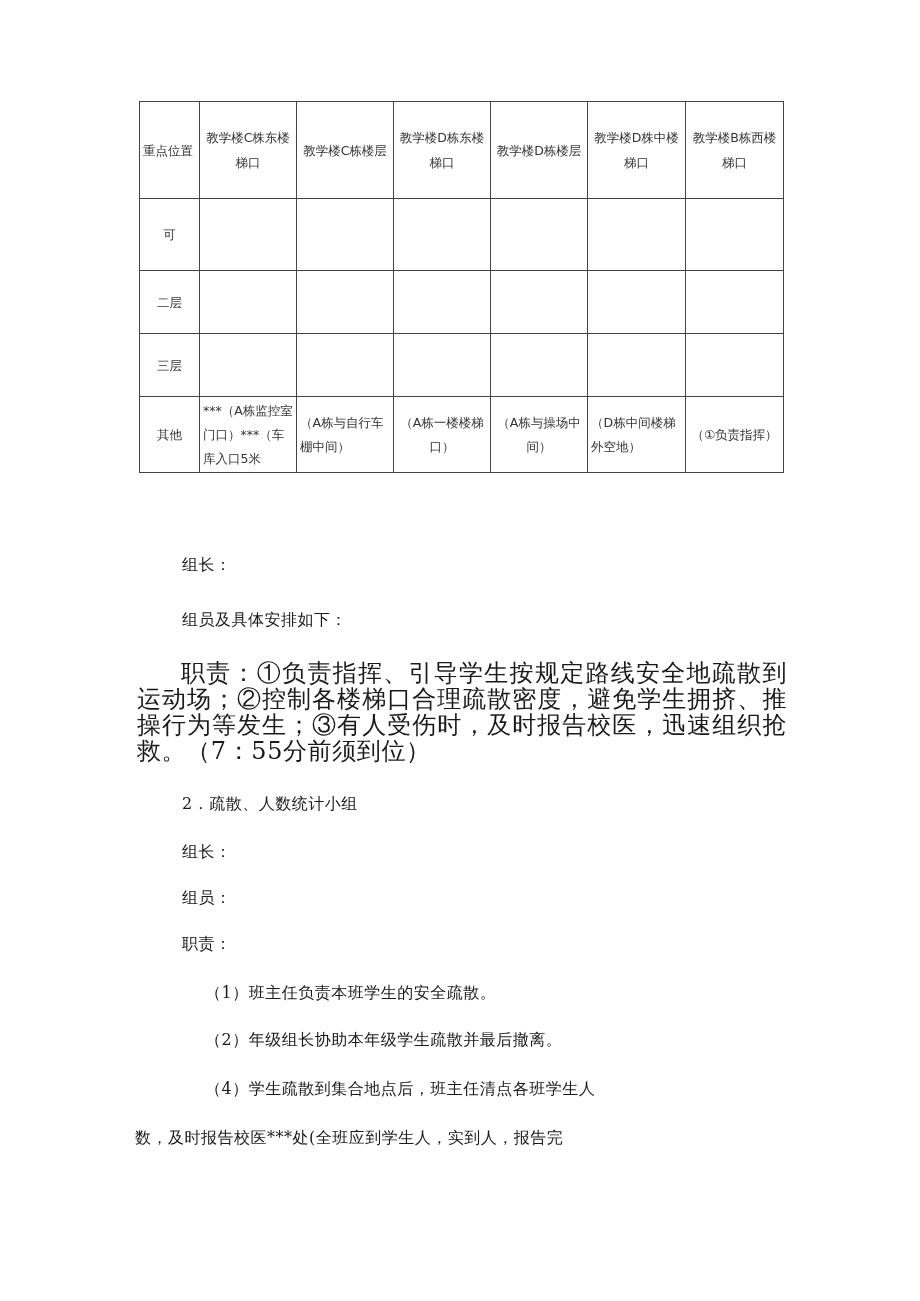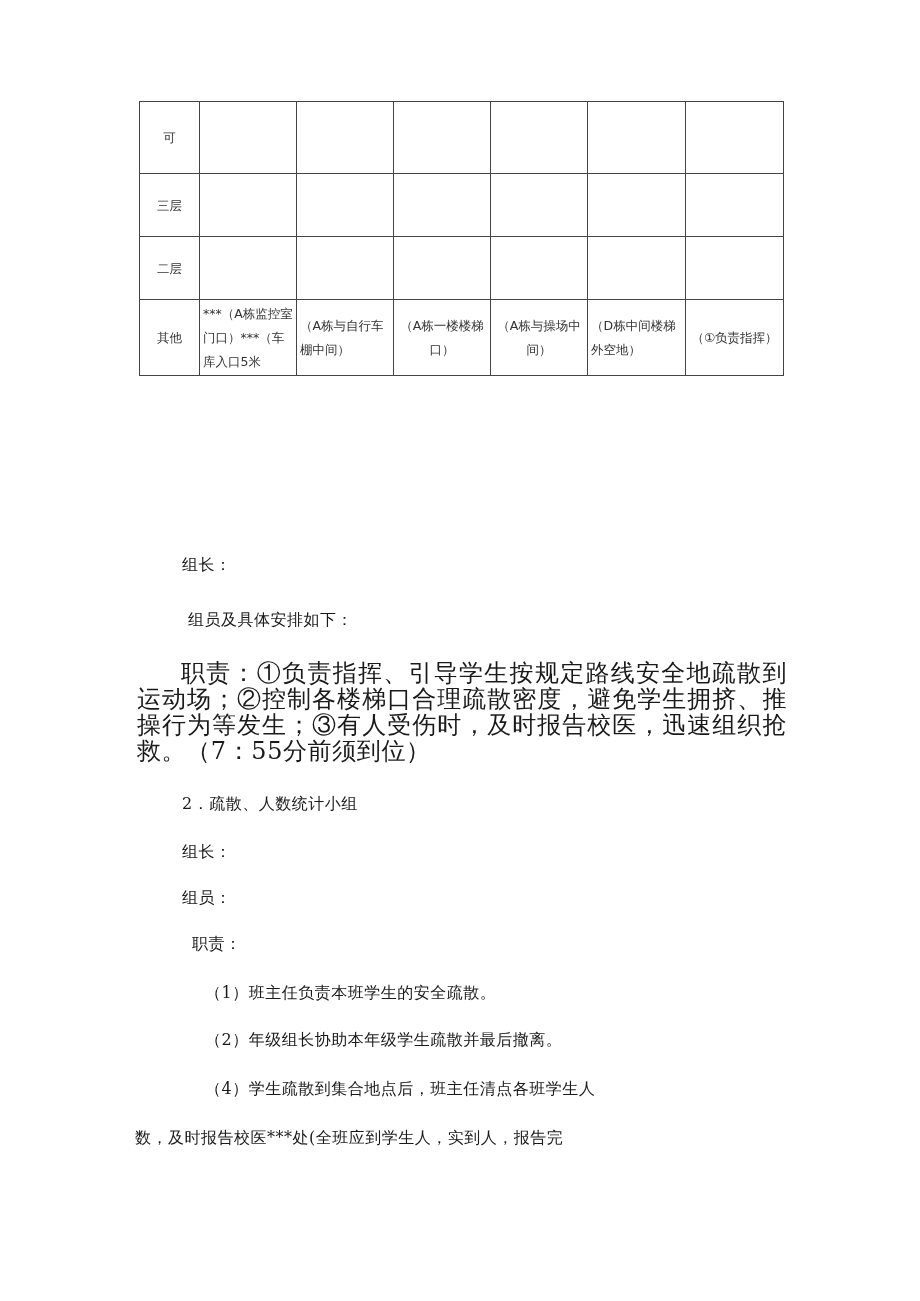--- a/index.html
+++ b/index.html
@@ -22,62 +22,71 @@
   <colgroup>
     <col style="width:60px">
       <col style="width:97px">
       <col style="width:97px">
       <col style="width:97px">
       <col style="width:97px">
       <col style="width:98px">
       <col style="width:98px">
   </colgroup>
   <tbody>
+      <tr style="height:97px">
+    <td class="left">重点位置</td>
+    <td>教学楼C株东楼梯口</td>
+    <td>教学楼C栋楼层</td>
+    <td>教学楼D栋东楼梯口</td>
+    <td>教学楼D栋楼层</td>
+    <td>教学楼D株中楼梯口</td>
+    <td>教学楼B栋西楼梯口</td>
+  </tr>
   <tr style="height:72px">
     <td>可</td>
     <td></td>
     <td></td>
     <td></td>
     <td></td>
     <td></td>
     <td></td>
   </tr>
   <tr style="height:63px">
-    <td>三层</td>
+    <td>二层</td>
     <td></td>
     <td></td>
     <td></td>
     <td></td>
     <td></td>
     <td></td>
   </tr>
   <tr style="height:63px">
-    <td>二层</td>
+    <td>三层</td>
     <td></td>
     <td></td>
     <td></td>
     <td></td>
     <td></td>
     <td></td>
   </tr>
   <tr style="height:76px">
     <td>其他</td>
     <td class="left" style="line-height:24px">***（A栋监控室门口）***（车库入口5米</td>
     <td class="left" style="line-height:24px">（A栋与自行车棚中间）</td>
     <td style="line-height:24px">（A栋一楼楼梯口）</td>
     <td style="line-height:24px">（A栋与操场中间）</td>
     <td class="left" style="line-height:24px">（D栋中间楼梯外空地）</td>
     <td>（①负责指挥）</td>
   </tr>
 </tbody>
   </table>
 
 <div class="p" style="left:182px;top:553px">组长：</div>
-<div class="p" style="left:188px;top:608px">组员及具体安排如下：</div>
+<div class="p" style="left:182px;top:608px">组员及具体安排如下：</div>
 <div class="para" style="top:660px">职责：①负责指挥、引导学生按规定路线安全地疏散到运动场；②控制各楼梯口合理疏散密度，避免学生拥挤、推操行为等发生；③有人受伤时，及时报告校医，迅速组织抢救。（7：55分前须到位）</div>
 <div class="p" style="left:182px;top:792px">2．疏散、人数统计小组</div>
 <div class="p" style="left:182px;top:840px">组长：</div>
 <div class="p" style="left:182px;top:886px">组员：</div>
-<div class="p" style="left:192px;top:932px">职责：</div>
+<div class="p" style="left:182px;top:932px">职责：</div>
 <div class="p" style="left:205px;top:981px">（1）班主任负责本班学生的安全疏散。</div>
 <div class="p" style="left:205px;top:1028px">（2）年级组长协助本年级学生疏散并最后撤离。</div>
 <div class="p" style="left:205px;top:1077px">（4）学生疏散到集合地点后，班主任清点各班学生人</div>
 <div class="p" style="left:135px;top:1126px">数，及时报告校医***处(全班应到学生人，实到人，报告完</div>
 
 </body></html>

